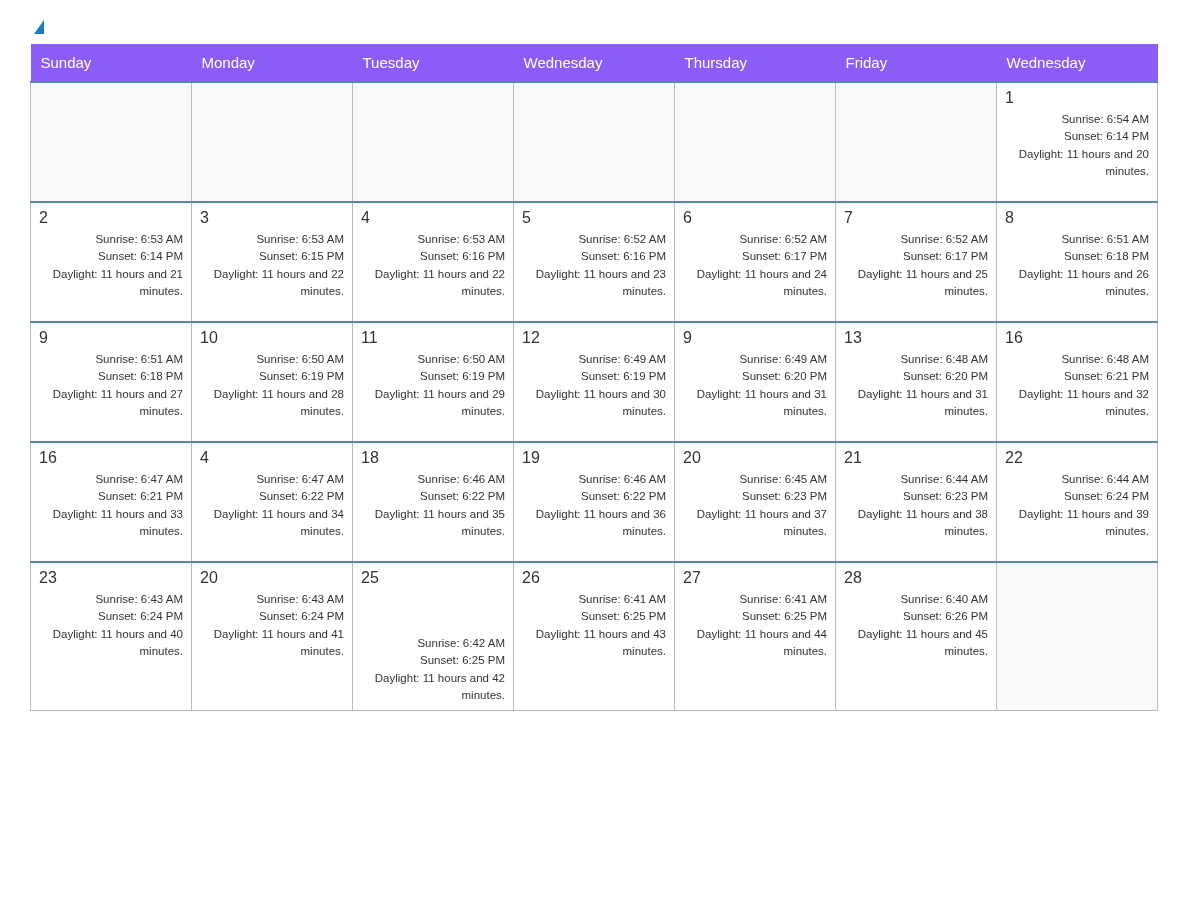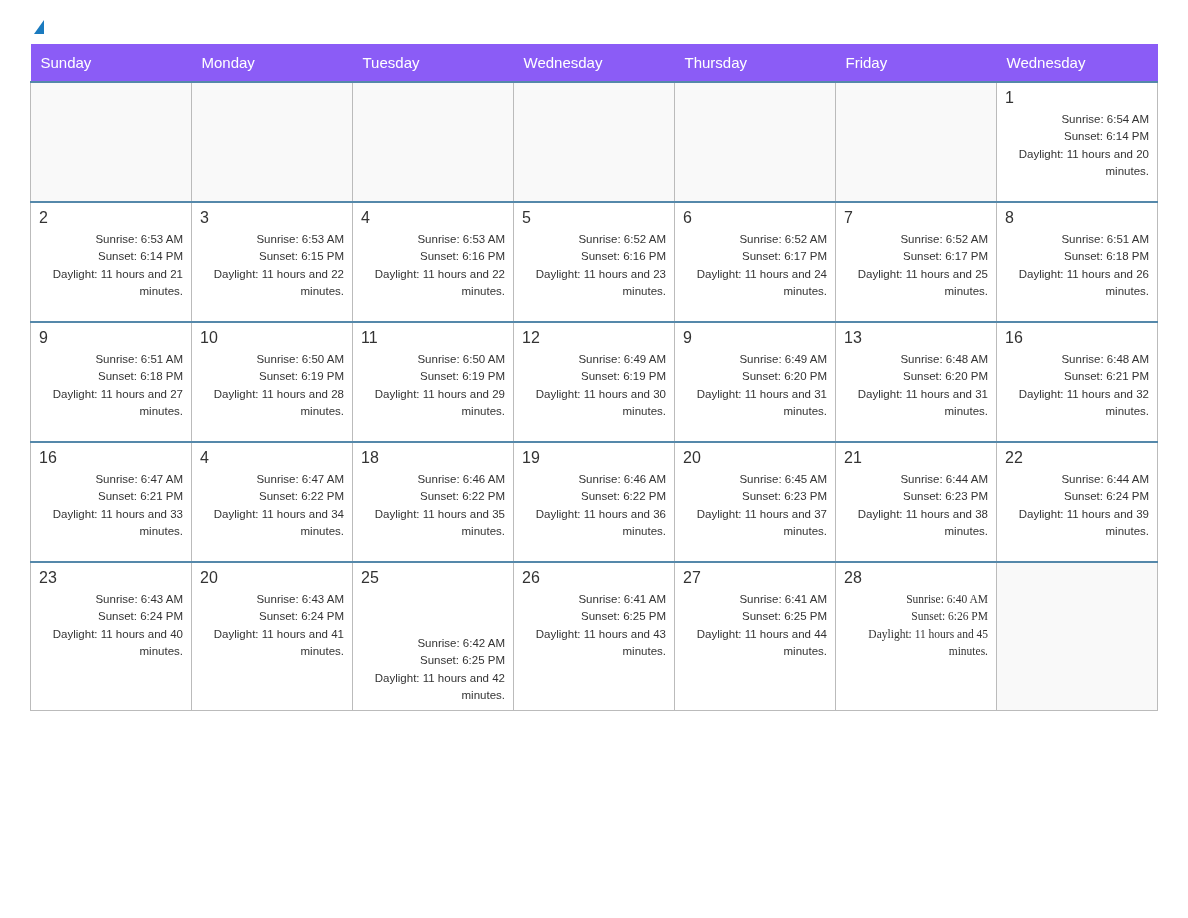--- a/index.html
+++ b/index.html
@@ -296,20 +296,20 @@
 Daylight: 11 hours and 43 minutes.</div>
         </td>
         <td>
           <div class="day-number">27</div>
           <div class="day-info" style="white-space: pre-line;">Sunrise: 6:41 AM
 Sunset: 6:25 PM
 Daylight: 11 hours and 44 minutes.</div>
         </td>
         <td>
           <div class="day-number">28</div>
-          <div class="day-info" style="white-space: pre-line; font-family: Liberation Serif, serif;">Sunrise: 6:40 AM
+          <div class="day-info" style="white-space: pre-line;">Sunrise: 6:40 AM
 Sunset: 6:26 PM
 Daylight: 11 hours and 45 minutes.</div>
         </td>
         <td class="empty"></td>
       </tr>
     </tbody>
 </table>
 
 </body></html>

